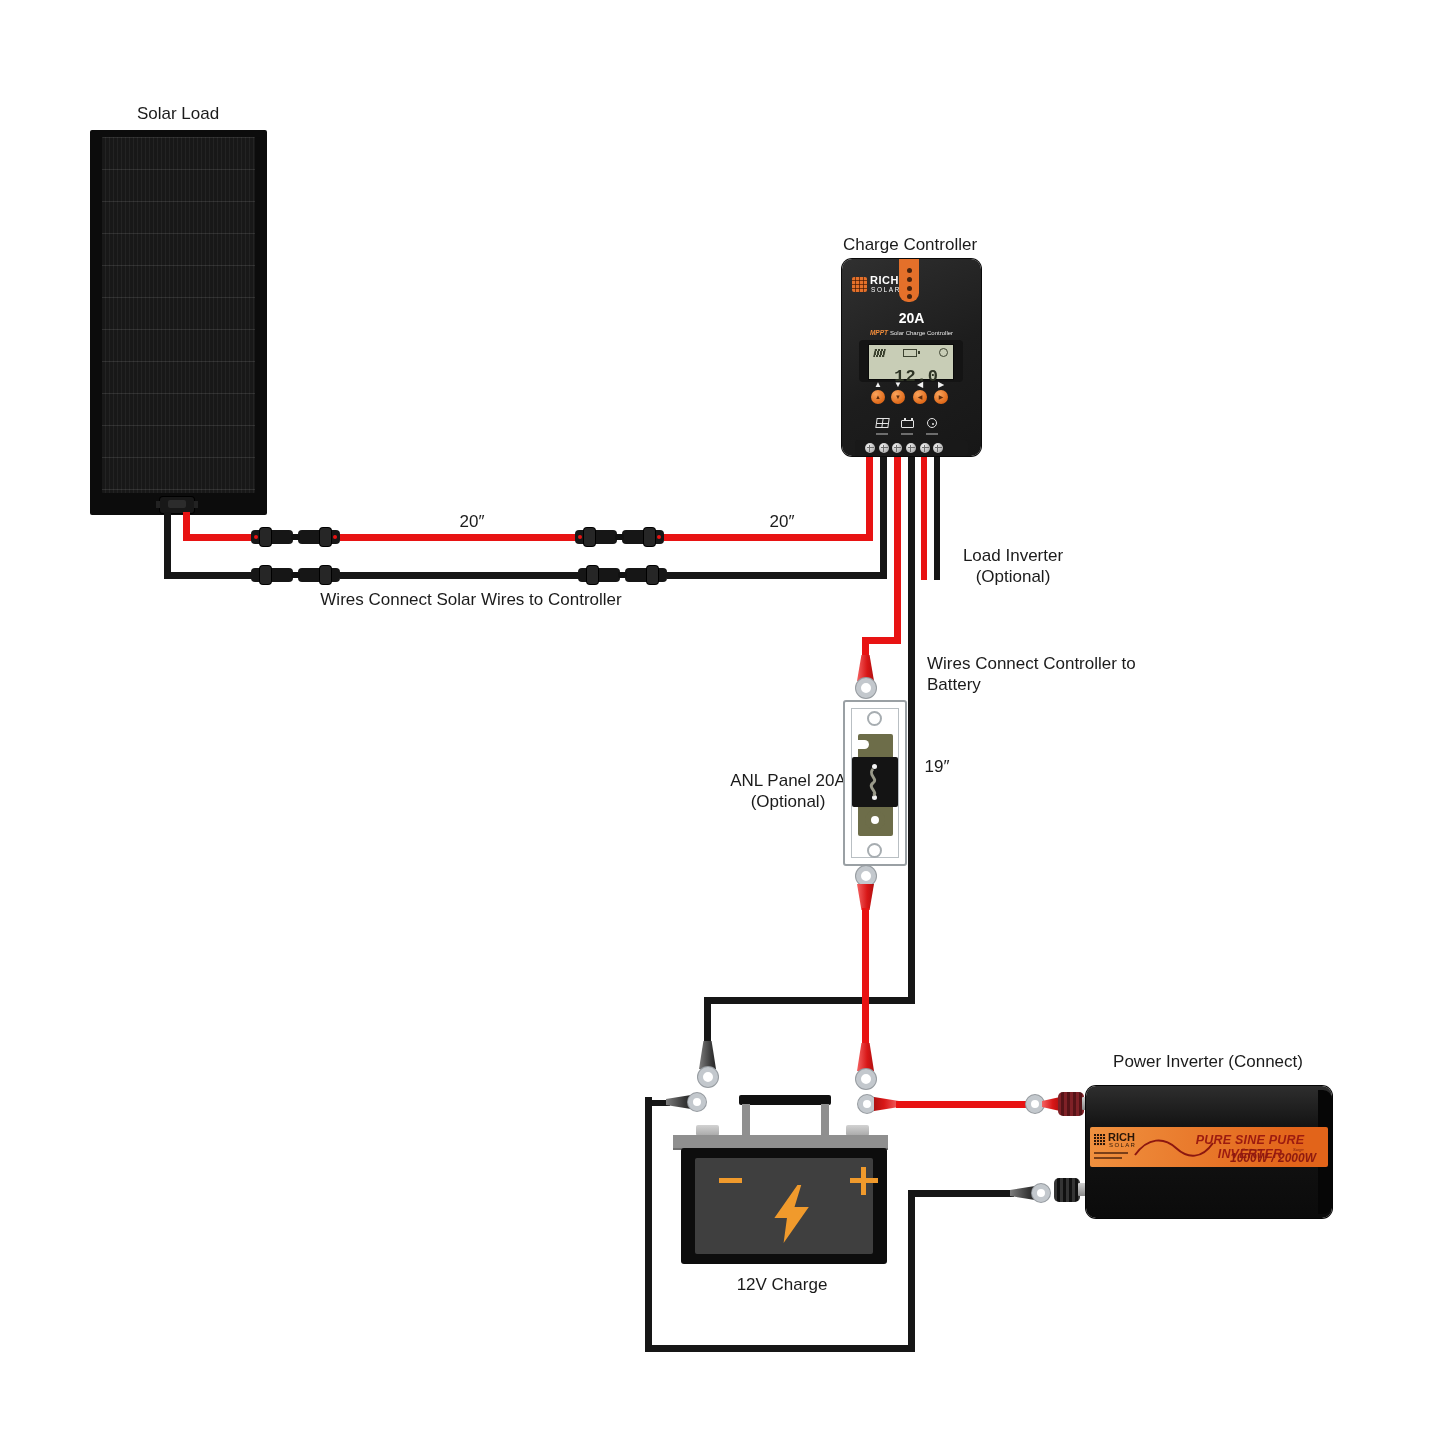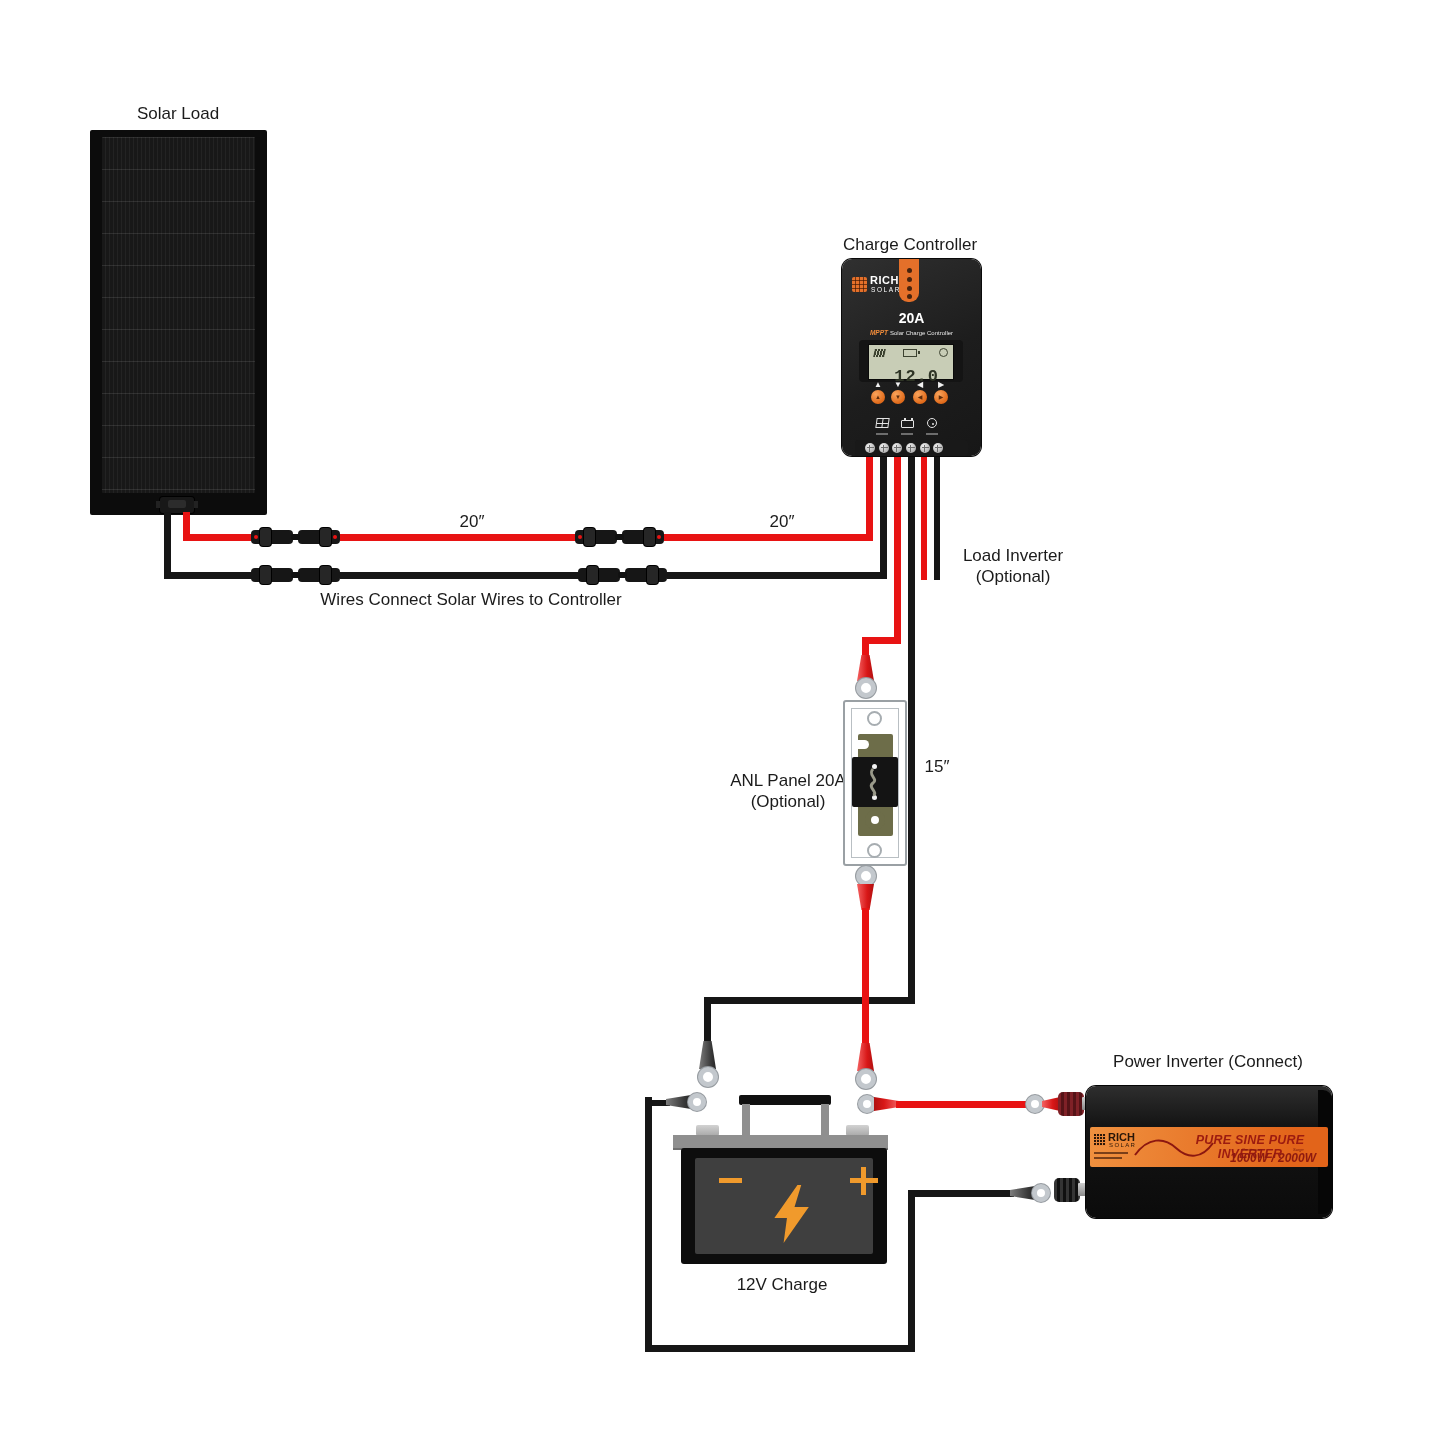--- a/index.html
+++ b/index.html
@@ -145,21 +145,22 @@
 
   <div class="lbl" style="left:98px;top:103px;width:160px;">Solar Load</div>
   <div class="lbl" style="left:820px;top:234px;width:180px;">Charge Controller</div>
   <div class="lbl" style="left:432px;top:511px;width:80px;">20″</div>
   <div class="lbl" style="left:742px;top:511px;width:80px;">20″</div>
   <div class="lbl" style="left:290px;top:589px;width:362px;">Wires Connect Solar Wires to Controller</div>
   <div class="lbl" style="left:932px;top:545px;width:162px;">
     <span>Load Inverter</span><br>
     <span>(Optional)</span>
   </div>
-  <div class="lbl" style="left:906px;top:756px;width:62px;">15″</div>
+  <div class="lbl left" style="left:927px;top:653px;width:260px;">Wires Connect Controller to Battery</div>
+  <div class="lbl" style="left:906px;top:756px;width:62px;">19″</div>
   <div class="lbl" style="left:707px;top:770px;width:162px;">
     <span>ANL Panel 20A</span><br>
     <span>(Optional)</span>
   </div>
   <div class="lbl" style="left:702px;top:1274px;width:160px;">12V Charge</div>
   <div class="lbl" style="left:1068px;top:1051px;width:280px;">Power Inverter (Connect)</div>
 
   <div class="sp-frame">
     <div class="sp-cells"></div>
   </div>

